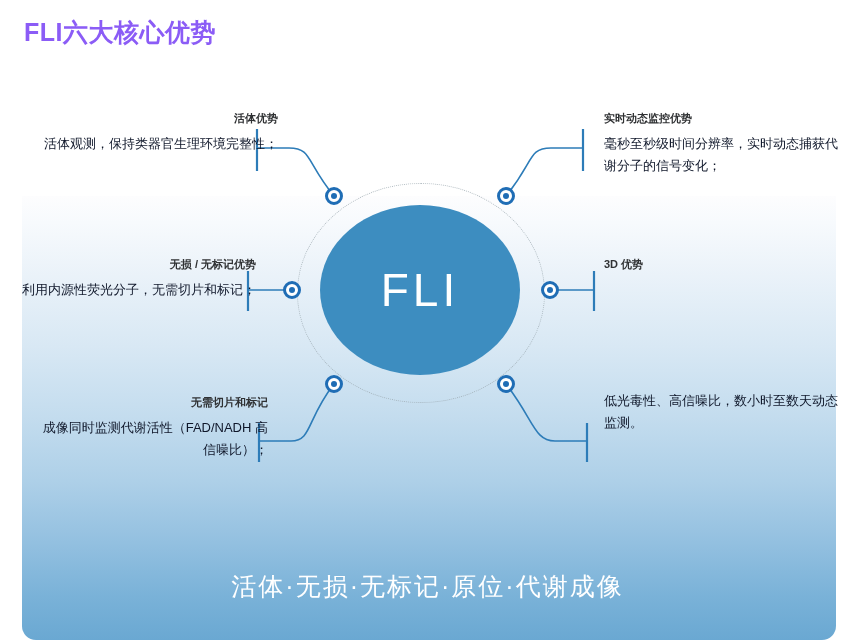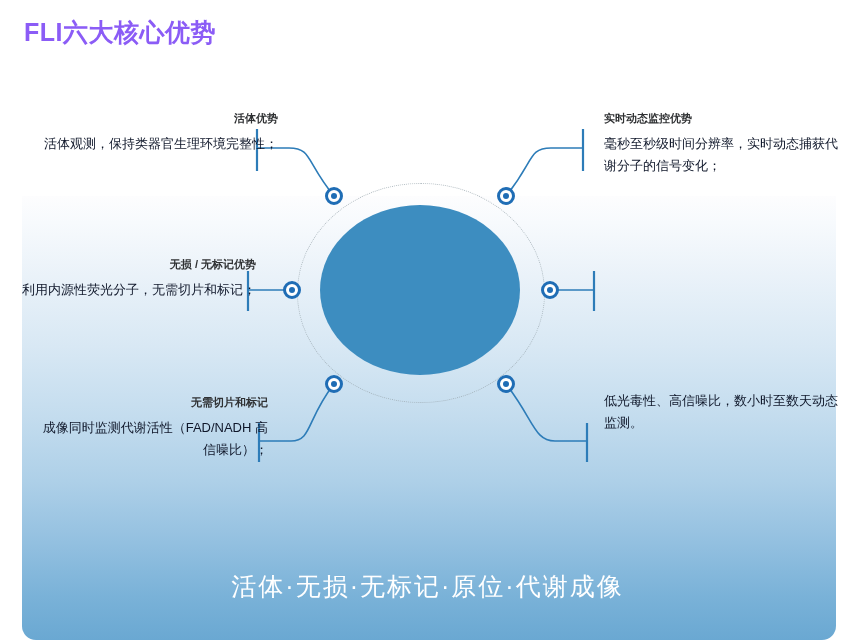--- a/index.html
+++ b/index.html
@@ -190,20 +190,21 @@
     <line x1="594" y1="290" x2="550" y2="290" stroke="#2d7cb8" stroke-width="1.6"></line>
 
     <line x1="259" y1="423" x2="259" y2="462" stroke="#2d7cb8" stroke-width="2.2"></line>
     <path d="M259,441 L291,441 C312,441 306,420 334,384" fill="none" stroke="#2d7cb8" stroke-width="1.6"></path>
 
     <line x1="587" y1="423" x2="587" y2="462" stroke="#2d7cb8" stroke-width="2.2"></line>
     <path d="M587,441 L555,441 C534,441 534,420 506,384" fill="none" stroke="#2d7cb8" stroke-width="1.6"></path>
   </svg>
 
   <div id="center-circle"></div>
+  <div id="center-logo">FLI</div>
 
   <div class="node-dot" style="left:325px; top:187px;"></div>
   <div class="node-dot" style="left:497px; top:187px;"></div>
   <div class="node-dot" style="left:283px; top:281px;"></div>
   <div class="node-dot" style="left:541px; top:281px;"></div>
   <div class="node-dot" style="left:325px; top:375px;"></div>
   <div class="node-dot" style="left:497px; top:375px;"></div>
 
   <div class="item right-align" id="item-live">
     <div class="item-title">活体优势</div>
@@ -214,20 +215,21 @@
     <div class="item-title">无损 / 无标记优势</div>
     <div class="item-desc">利用内源性荧光分子，无需切片和标记；</div>
   </div>
 
   <div class="item left-align" id="item-realtime">
     <div class="item-title">实时动态监控优势</div>
     <div class="item-desc">毫秒至秒级时间分辨率，实时动态捕获代谢分子的信号变化；</div>
   </div>
 
   <div class="item left-align" id="item-3d">
+    <div class="item-title">3D 优势</div>
   </div>
 
   <div class="item right-align" id="item-metabolic">
     <div class="item-title">无需切片和标记</div>
     <div class="item-desc">成像同时监测代谢活性（FAD/NADH 高信噪比）；</div>
   </div>
 
   <div class="item left-align" id="item-longterm">
     <div class="item-desc">低光毒性、高信噪比，数小时至数天动态监测。</div>
   </div>

